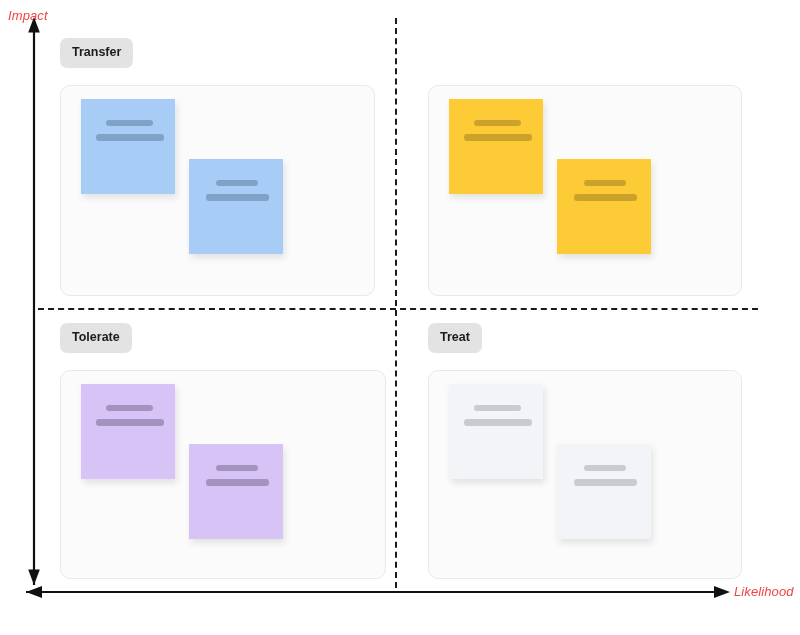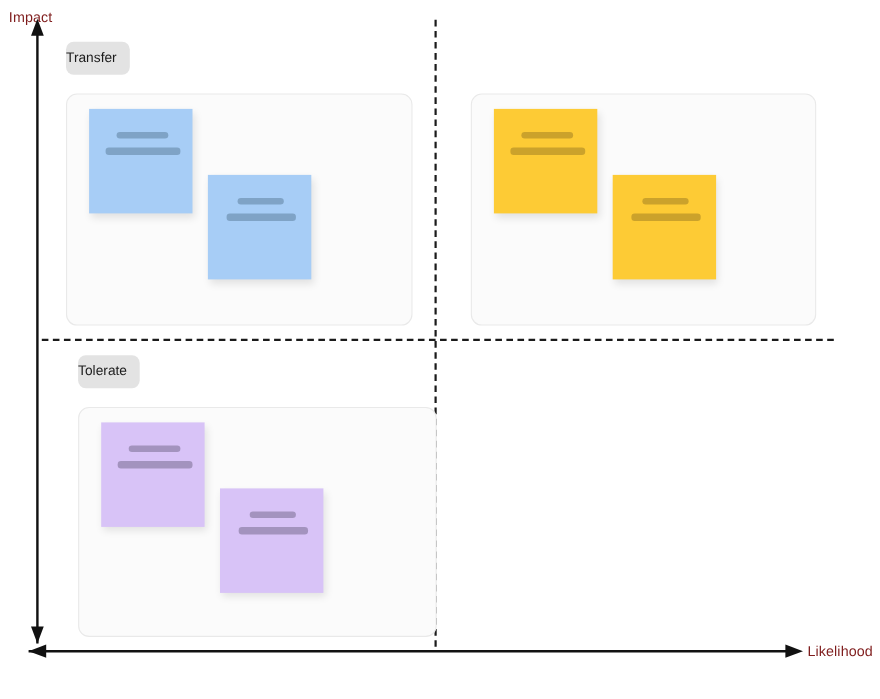--- a/index.html
+++ b/index.html
@@ -18,23 +18,24 @@
 
   #board {
     position: absolute;
     inset: 0;
   }
 
   
   .axis-label {
     position: absolute;
     font-size: 13px;
-    color: #7f1d1d;
+    color: #ef4444;
     letter-spacing: .1px;
     white-space: nowrap;
+    font-style: italic;
   }
   #impact-label { left: 8px;  top: 8px; }
   #likelihood-label { left: 734px; top: 584px; text-align: right; }
 
   .axis-svg {
     position: absolute;
     left: 0;
     top: 0;
     width: 800px;
     height: 635px;
@@ -59,32 +60,33 @@
     height: 0;
     border-top: 2px dashed #1b1b1b;
   }
 
   
   .quadrant {
     position: absolute;
   }
   #quadrant-transfer  { left: 60px;  top: 38px;  width: 315px; height: 258px; }
   #quadrant-terminate { left: 428px; top: 38px;  width: 314px; height: 258px; }
-  #quadrant-tolerate  { left: 60px;  top: 323px; width: 326px; height: 256px; margin-left: 11px; }
+  #quadrant-tolerate  { left: 60px;  top: 323px; width: 326px; height: 256px; }
   #quadrant-treat     { left: 428px; top: 323px; width: 314px; height: 256px; }
 
   .chip {
     display: inline-block;
     background: #e3e3e3;
     color: #1c1c1c;
     font-size: 12.5px;
     line-height: 1;
-    padding: 8px 12px 9px 0;
+    padding: 8px 12px 9px 12px;
     border-radius: 7px;
     white-space: nowrap;
+    font-weight: bold;
   }
 
   .panel {
     position: absolute;
     left: 0;
     right: 0;
     bottom: 0;
     top: 47px;
     background: #fbfbfb;
     border: 1px solid #e9e9e9;
@@ -174,14 +176,27 @@
         <div class="line line-short" style="background: rgb(163, 147, 190);"></div>
         <div class="line line-long" style="background: rgb(163, 147, 190);"></div>
       </div>
       <div class="card card-b" style="background: rgb(216, 195, 247);">
         <div class="line line-short" style="background: rgb(163, 147, 190);"></div>
         <div class="line line-long" style="background: rgb(163, 147, 190);"></div>
       </div>
     </div>
   </div>
 
+  <div class="quadrant" id="quadrant-treat">
+    <div class="chip" style="background: rgb(227, 227, 227);">Treat</div>
+    <div class="panel" style="background: rgb(251, 251, 251); border-color: rgb(233, 233, 233);">
+      <div class="card card-a" style="background: rgb(242, 244, 248);">
+        <div class="line line-short" style="background: rgb(201, 203, 208);"></div>
+        <div class="line line-long" style="background: rgb(201, 203, 208);"></div>
+      </div>
+      <div class="card card-b" style="background: rgb(242, 244, 248);">
+        <div class="line line-short" style="background: rgb(201, 203, 208);"></div>
+        <div class="line line-long" style="background: rgb(201, 203, 208);"></div>
+      </div>
+    </div>
+  </div>
 
 </div>
 
 </body></html>

